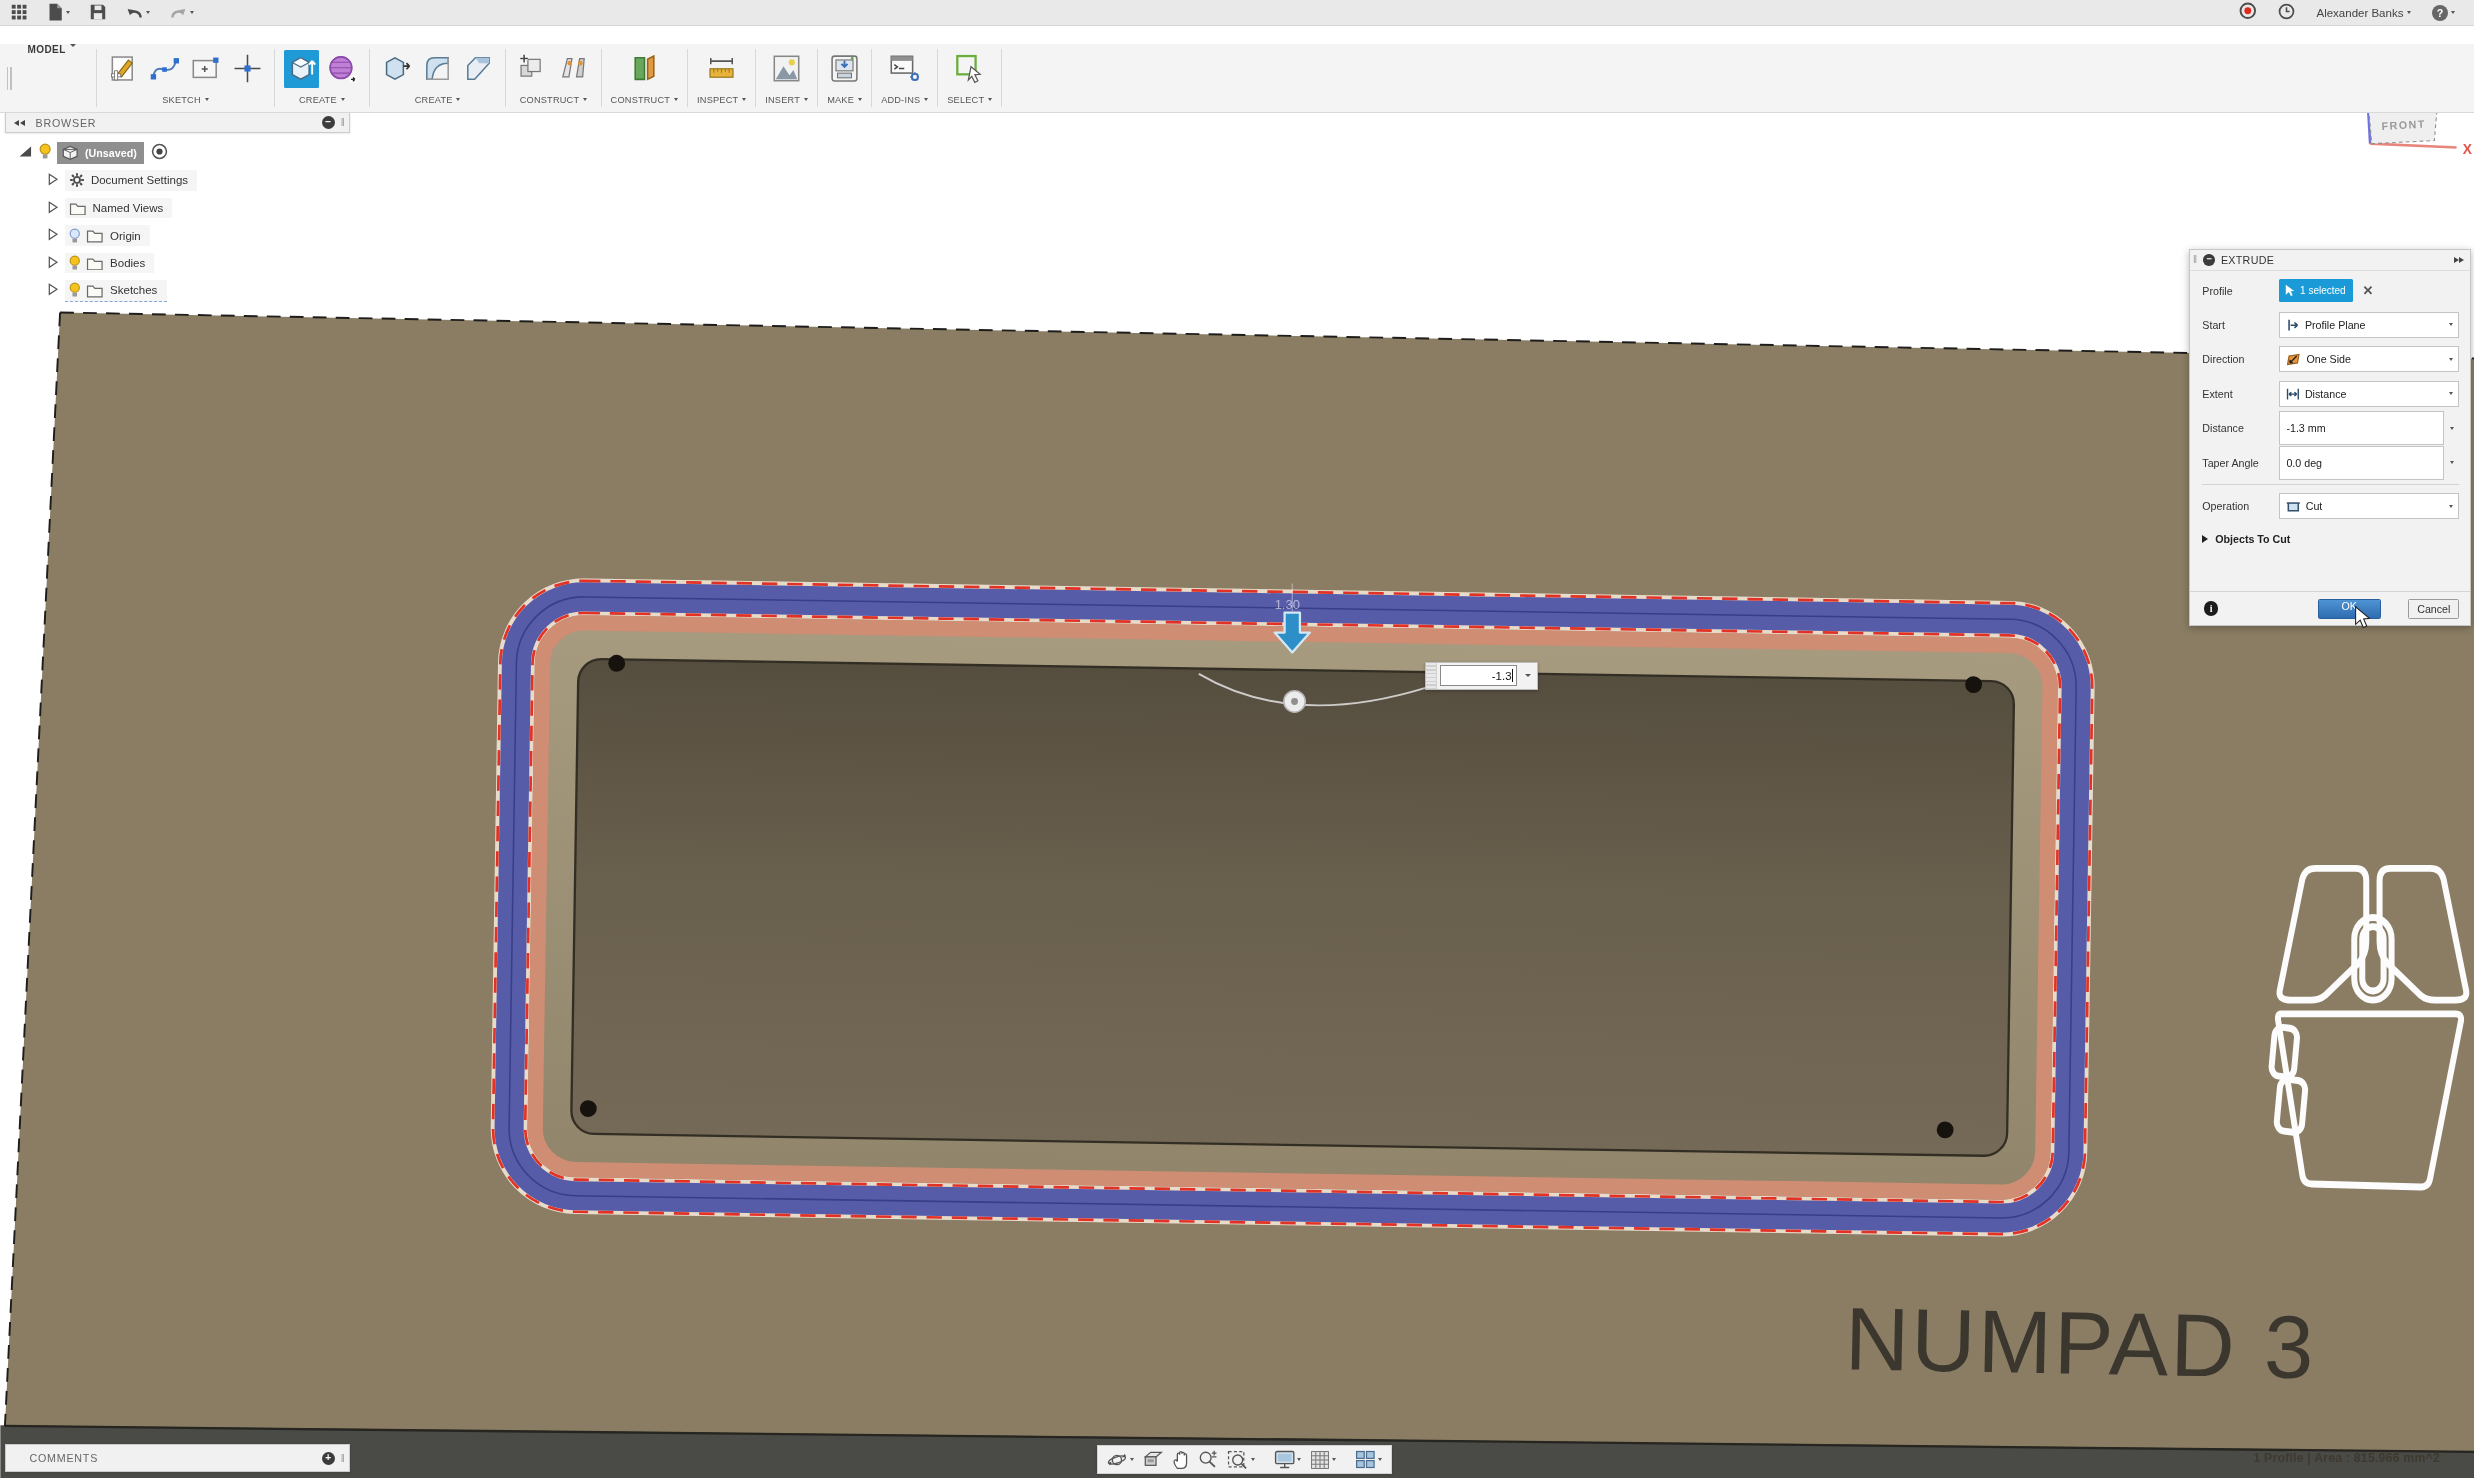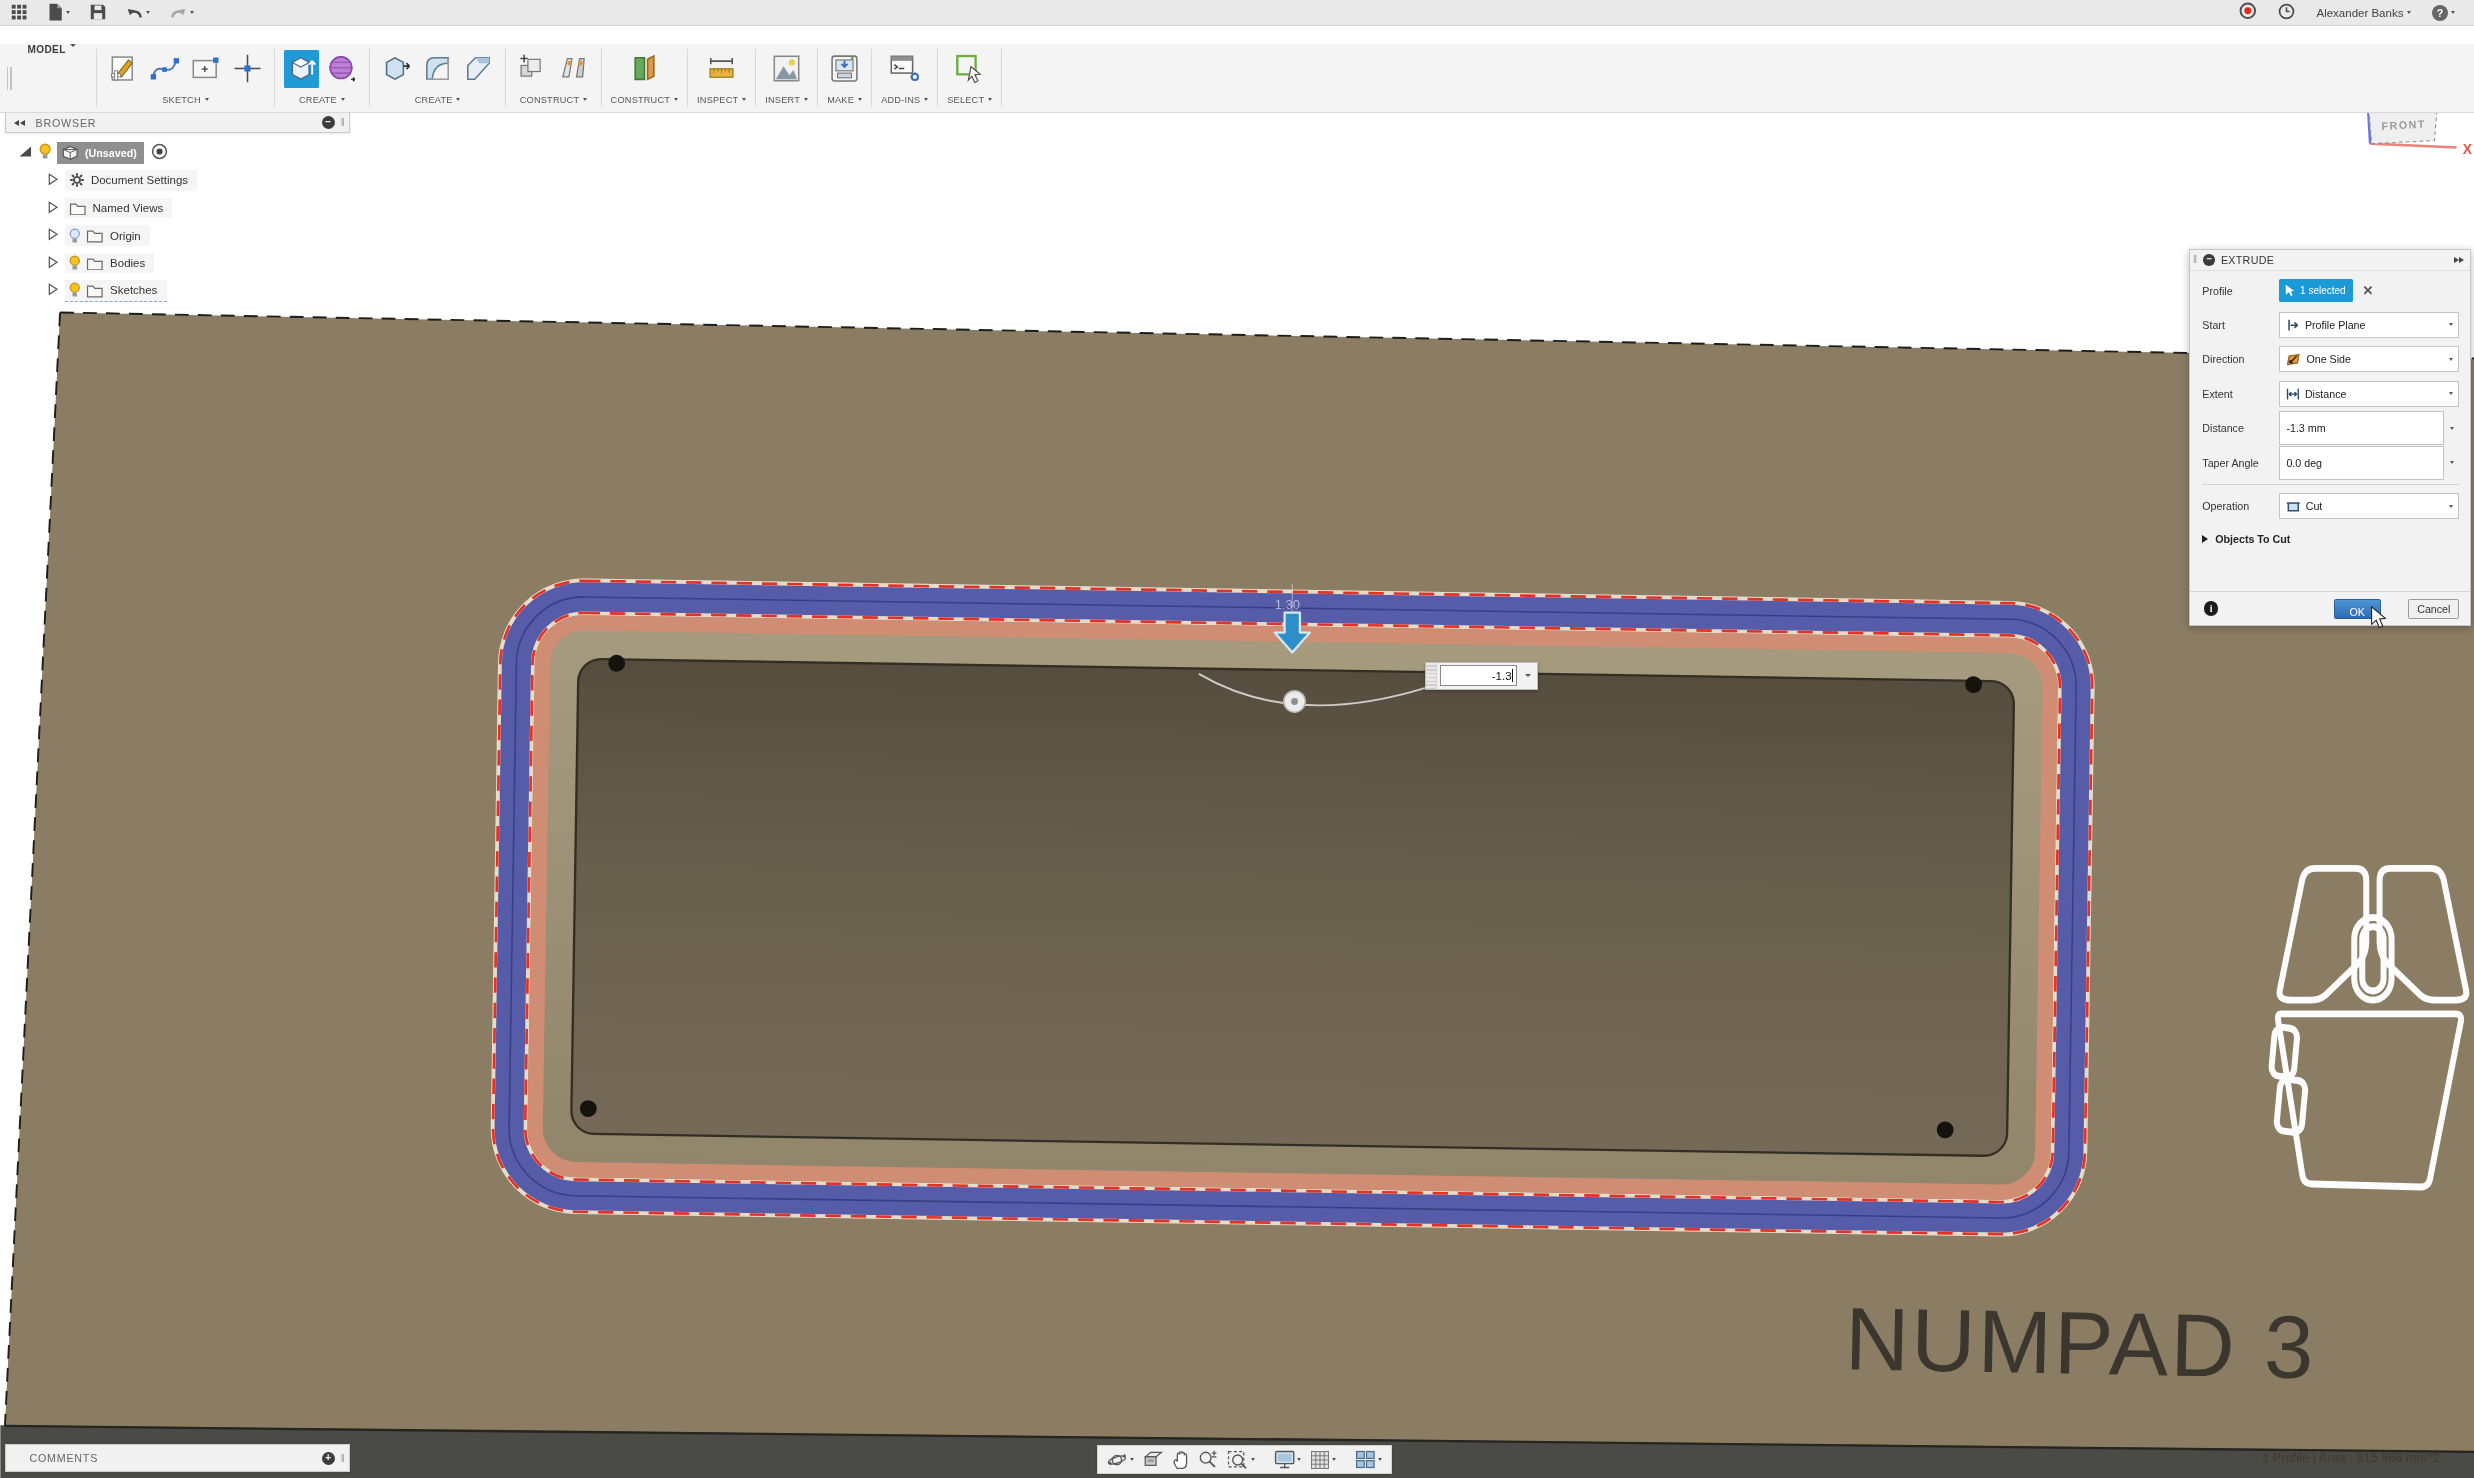--- a/index.html
+++ b/index.html
@@ -60,35 +60,35 @@
   .dinput { flex:1; height:34px; background:#fff; border:0.8px solid #c4c4c4; display:flex; align-items:center; padding:0 6.1px; font-size:10.7px; color:#222; }
   .spin-caret { flex:none; width:15.3px; display:flex; justify-content:center; }
   .chip { height:23px; background:#1a9bd7; border-radius:1.5px; color:#fff; font-size:10px; display:flex; align-items:center; gap:5.4px; padding:0 7.7px 0 5.4px; }
   .xclose { margin-left:9.2px; font-size:13px; color:#555; font-weight:bold; }
   .ddiv { height:1.5px; background:#d2d2d2; margin:1.5px 0 7.7px 0; }
   .expandrow { display:flex; align-items:center; gap:6.9px; height:23px; }
   .expandrow span { font-size:10.7px; font-weight:bold; color:#222; }
   .tri-r { width:0; height:0; border-top:4.6px solid transparent; border-bottom:4.6px solid transparent; border-left:6.1px solid #222; }
   .dlg-foot { border-top:0.8px solid #d5d5d5; height:34px; display:flex; align-items:center; padding:0 10.7px 0 13.8px; }
   .info-i { width:14.6px; height:14.6px; border-radius:50%; background:#1c1c1c; color:#fff; font-size:10px; font-weight:bold; display:flex; align-items:center; justify-content:center; font-family:"Liberation Serif",serif; }
-  .okbtn { margin-left:auto; width:47px; height:20px; background:linear-gradient(#4f94d4,#2e6cb0); border:0.8px solid #2a5f9e; border-radius:1.5px; color:#fff; font-size:10.7px; display:flex; align-items:flex-end; justify-content:center; position:relative; }
+  .okbtn { margin-left:auto; width:63px; height:20px; background:linear-gradient(#4f94d4,#2e6cb0); border:0.8px solid #2a5f9e; border-radius:1.5px; color:#fff; font-size:10.7px; display:flex; align-items:flex-start; justify-content:center; position:relative; }
   .cancelbtn { margin-left:27.6px; width:51px; height:20px; background:#f0f0f0; border:0.8px solid #9a9a9a; border-radius:1.5px; color:#333; font-size:10.7px; display:flex; align-items:center; justify-content:center; }
 
   
   .dist-float { position:absolute; left:1425px; top:662px; height:27.6px; display:flex; align-items:stretch; background:#f2f2f2; border:0.8px solid #bdbdbd; box-shadow:0 0.8px 3.1px rgba(0,0,0,.25); z-index:15; }
   .dist-grip { width:10.7px; background:repeating-linear-gradient(#e8e8e8 0 2.3px, #cfcfcf 2.3px 3.8px); border-right:0.8px solid #d0d0d0; }
   .dist-field { width:77px; margin:2.3px 3.1px; background:#fff; border:0.8px solid #8a8a8a; display:flex; align-items:center; justify-content:flex-end; font-size:11.5px; color:#111; padding-right:2.3px; }
   .caret-bar { display:inline-block; width:1.1px; height:13px; background:#111; margin-left:0.8px; }
   .dist-drop { width:17px; display:flex; align-items:center; justify-content:center; }
 
   .navbar { position:absolute; left:1097px; top:1445px; height:29px; background:#f1f1f1; border:0.8px solid #d2d2d2; box-shadow:0 0.8px 2.3px rgba(0,0,0,.2); display:flex; align-items:center; gap:8.4px; padding:0 9.2px; z-index:20; }
   .nav-ic { display:flex; align-items:center; gap:2.3px; }
 
   .comments-bar { position:absolute; left:5.4px; top:1444px; width:345px; height:28px; }
-  .status-text { position:absolute; right:35px; top:1451px; font-size:12.3px; color:#3f3a30; z-index:10; font-weight:normal; letter-spacing:0.2px; }
+  .status-text { position:absolute; right:35px; top:1451px; font-size:12.3px; color:#3f3a30; z-index:10; font-weight:bold; letter-spacing:0.2px; }
 
   .viewcube { position:absolute; left:2348px; top:55px; z-index:12; }
   svg text { font-family:"Liberation Sans", sans-serif; }
 </style>
 </head>
 <body>
 
 <div class="stage">
 
   <svg width="2475" height="1478" viewBox="0 0 3231 1930" style="position:absolute;left:0;top:0;z-index:1;">

